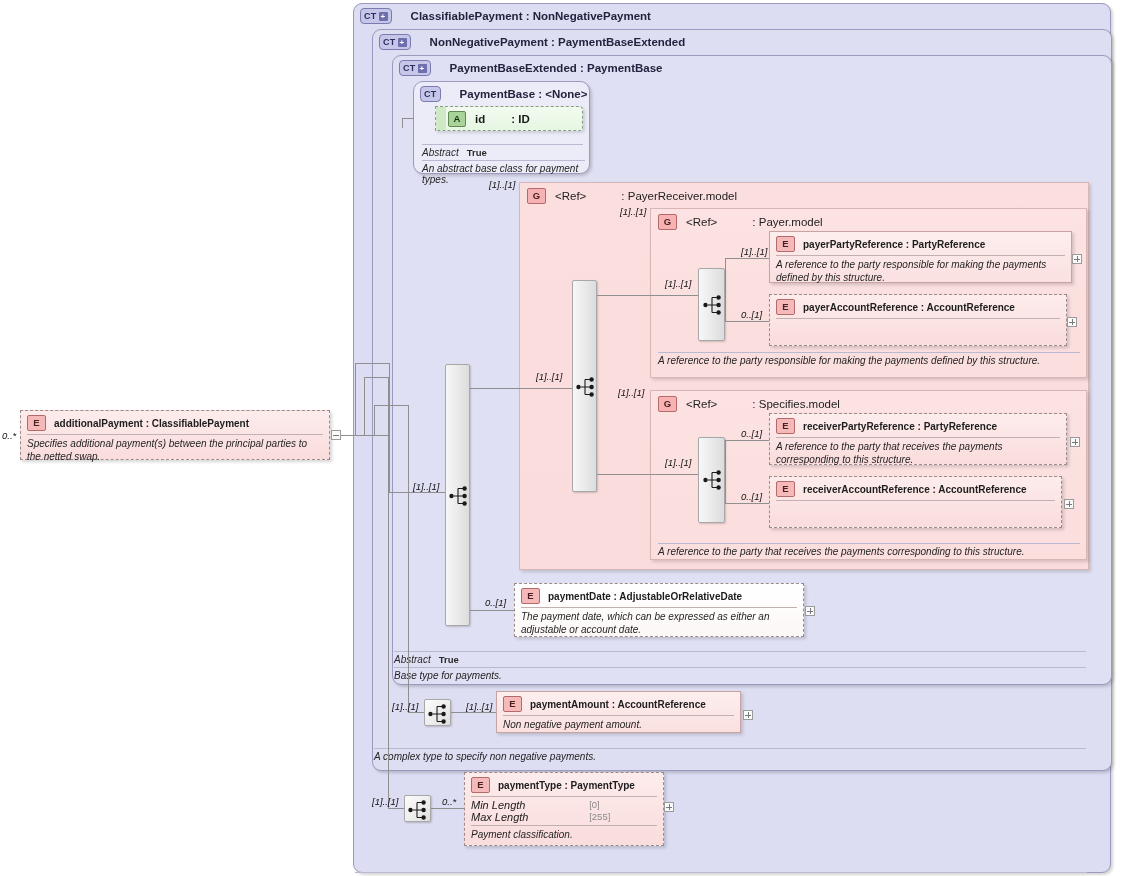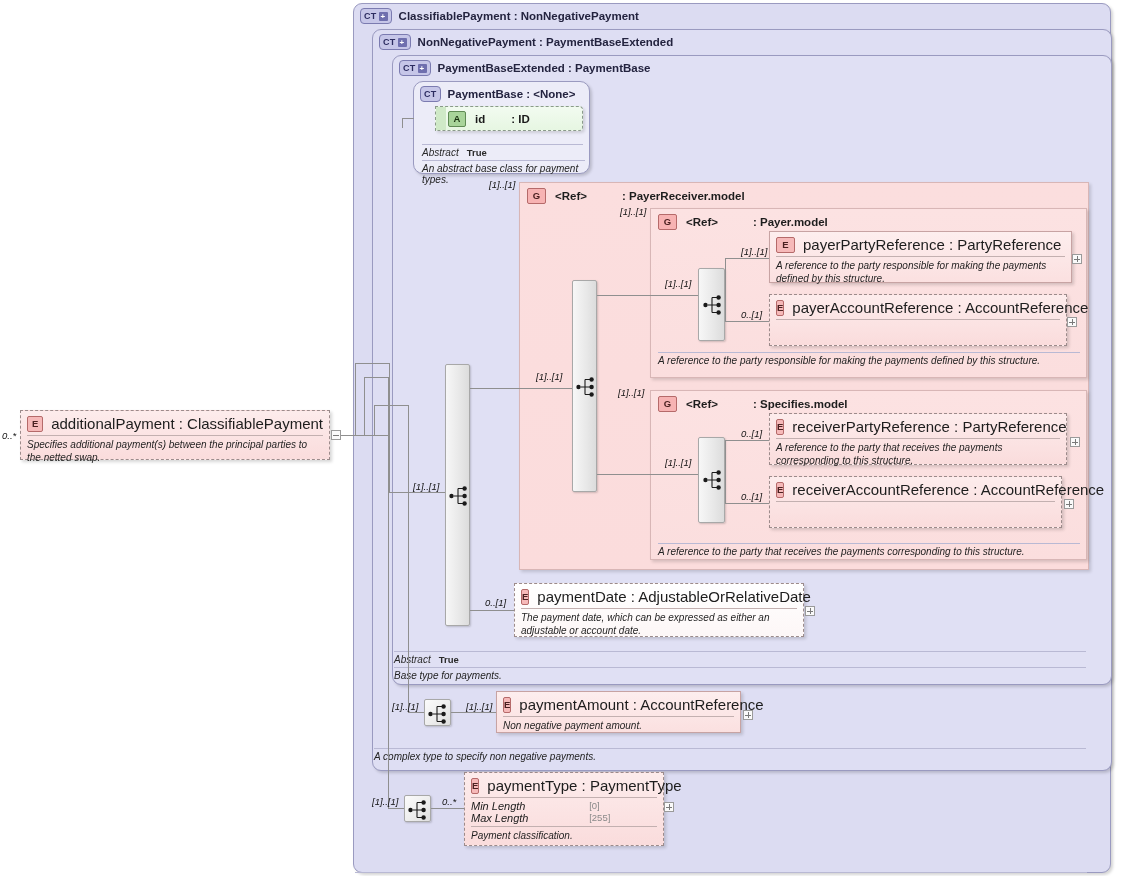--- a/index.html
+++ b/index.html
@@ -17,21 +17,21 @@
   .ct-box{
     position:absolute;box-sizing:border-box;
     border:1px solid #9a9ac0;border-radius:9px;
     background:#dcdcf2;
     box-shadow:2px 2px 3px rgba(0,0,0,.17);
   }
   .ct-box.lvl2{background:#dedef3;}
   .ct-box.lvl3{background:#e0e0f4;}
   .ct-box.base{background:#ececf8;border-radius:10px;}
 
-  .ct-header{position:absolute;left:6px;top:4px;display:flex;align-items:center;gap:7px;white-space:nowrap;}
+  .ct-header{position:absolute;left:6px;top:4px;display:flex;align-items:center;gap:19px;white-space:nowrap;}
   .ct-badge{
     display:inline-flex;align-items:center;justify-content:center;
     border:1px solid #7b7bb0;border-radius:4px;background:#c6c6e8;
     color:#2c2c60;font-size:9px;font-weight:bold;letter-spacing:.3px;
     height:14px;padding:0 3px;line-height:1;
   }
   .ct-badge .plus{
     display:inline-block;width:9px;height:9px;margin-left:2px;
     background:#6f6fae;color:#fff;font-size:8px;line-height:9px;text-align:center;border-radius:1px;
   }
@@ -52,21 +52,21 @@
   .el-box.solid{border:1px solid #c7a3a3;background:linear-gradient(180deg,#fdeeee 0%,#fbe0e0 100%);}
   .el-box.dashed{border:1px dashed #9c8b8b;}
   .el-box.white{background:linear-gradient(180deg,#ffffff 0%,#fdf7f7 100%);}
   .el-head{display:flex;align-items:center;gap:8px;padding:4px 6px 3px 6px;white-space:nowrap;}
   .el-badge{
     display:inline-flex;align-items:center;justify-content:center;
     width:17px;height:14px;border:1px solid #b56a6a;border-radius:2px;
     background:#f6b9b9;color:#4a2020;font-size:9.5px;font-weight:bold;line-height:1;
   }
   .el-badge.g{background:#f7b3b3;border-color:#b56a6a;}
-  .el-name{font-size:15px;font-weight:normal;color:#1d1d1d;}
+  .el-name{font-size:10px;font-weight:bold;color:#1d1d1d;}
   .el-sep{height:1px;background:#c3b0b0;margin:0 6px;}
   .el-desc{font-style:italic;font-size:10px;line-height:1.25;color:#1f1f1f;padding:3px 6px 4px 6px;}
   .el-facets{padding:2px 6px 2px 6px;display:grid;grid-template-columns:auto auto;gap:0 14px;}
   .el-facets .fk{font-style:italic;font-size:11px;}
   .el-facets .fv{font-size:9.5px;color:#8a8a8a;}
 
   
   .attr-box{
     position:absolute;box-sizing:border-box;
     border:1px dashed #8a9a8a;border-radius:0 4px 4px 0;
@@ -86,21 +86,21 @@
 
   
   .grp-box{
     position:absolute;box-sizing:border-box;
     border:1px solid #d8b6b6;
     background:linear-gradient(180deg,#fbdede 0%,#fbdcdc 100%);
     box-shadow:2px 2px 3px rgba(0,0,0,.15);
   }
   .grp-box.inner{background:linear-gradient(180deg,#fce2e2 0%,#fbdede 100%);}
   .grp-head{position:absolute;left:7px;top:5px;display:flex;align-items:center;gap:9px;white-space:nowrap;}
-  .grp-title{font-size:11.5px;font-weight:bold;color:#1d1d1d;}
+  .grp-title{font-size:11.5px;font-weight:normal;color:#1d1d1d;}
 
   
   .seqbar{
     position:absolute;box-sizing:border-box;
     border:1px solid #a8a8a8;border-radius:2px;
     background:linear-gradient(90deg,#f7f7f7 0%,#e9e9e9 55%,#dcdcdc 100%);
     box-shadow:1px 1px 2px rgba(0,0,0,.18);
   }
   .seqsm{
     position:absolute;box-sizing:border-box;width:27px;height:27px;

